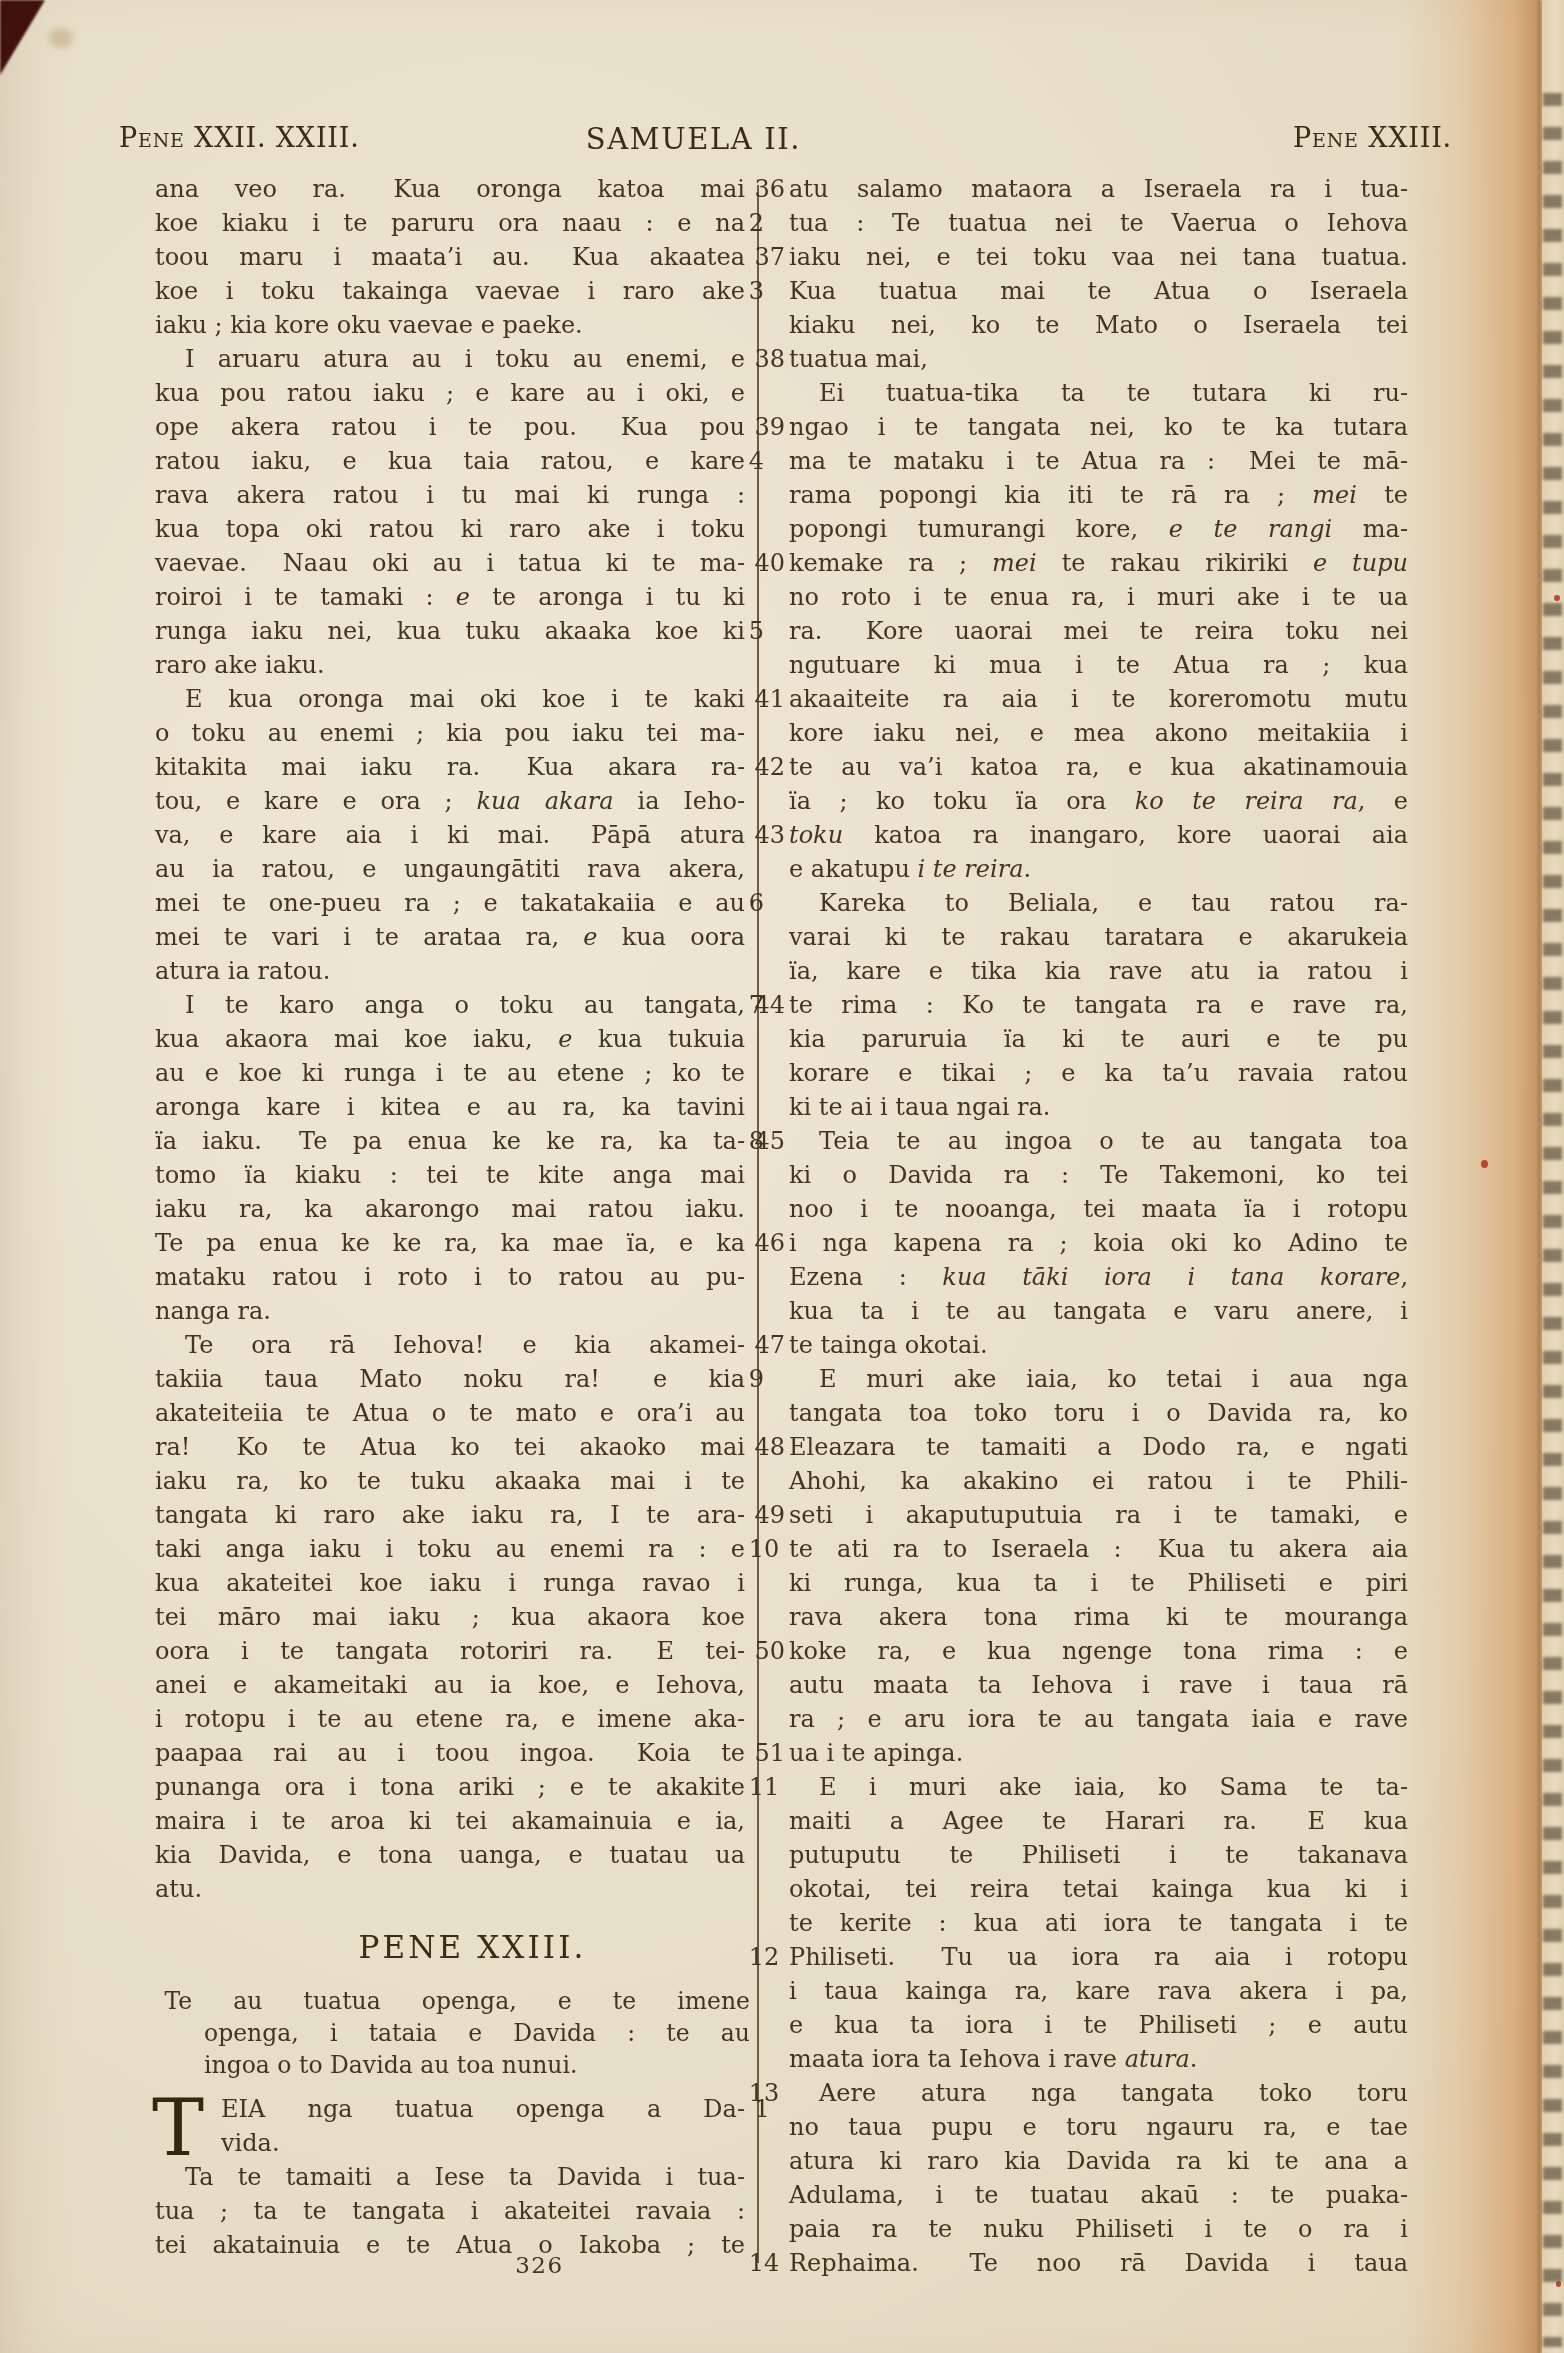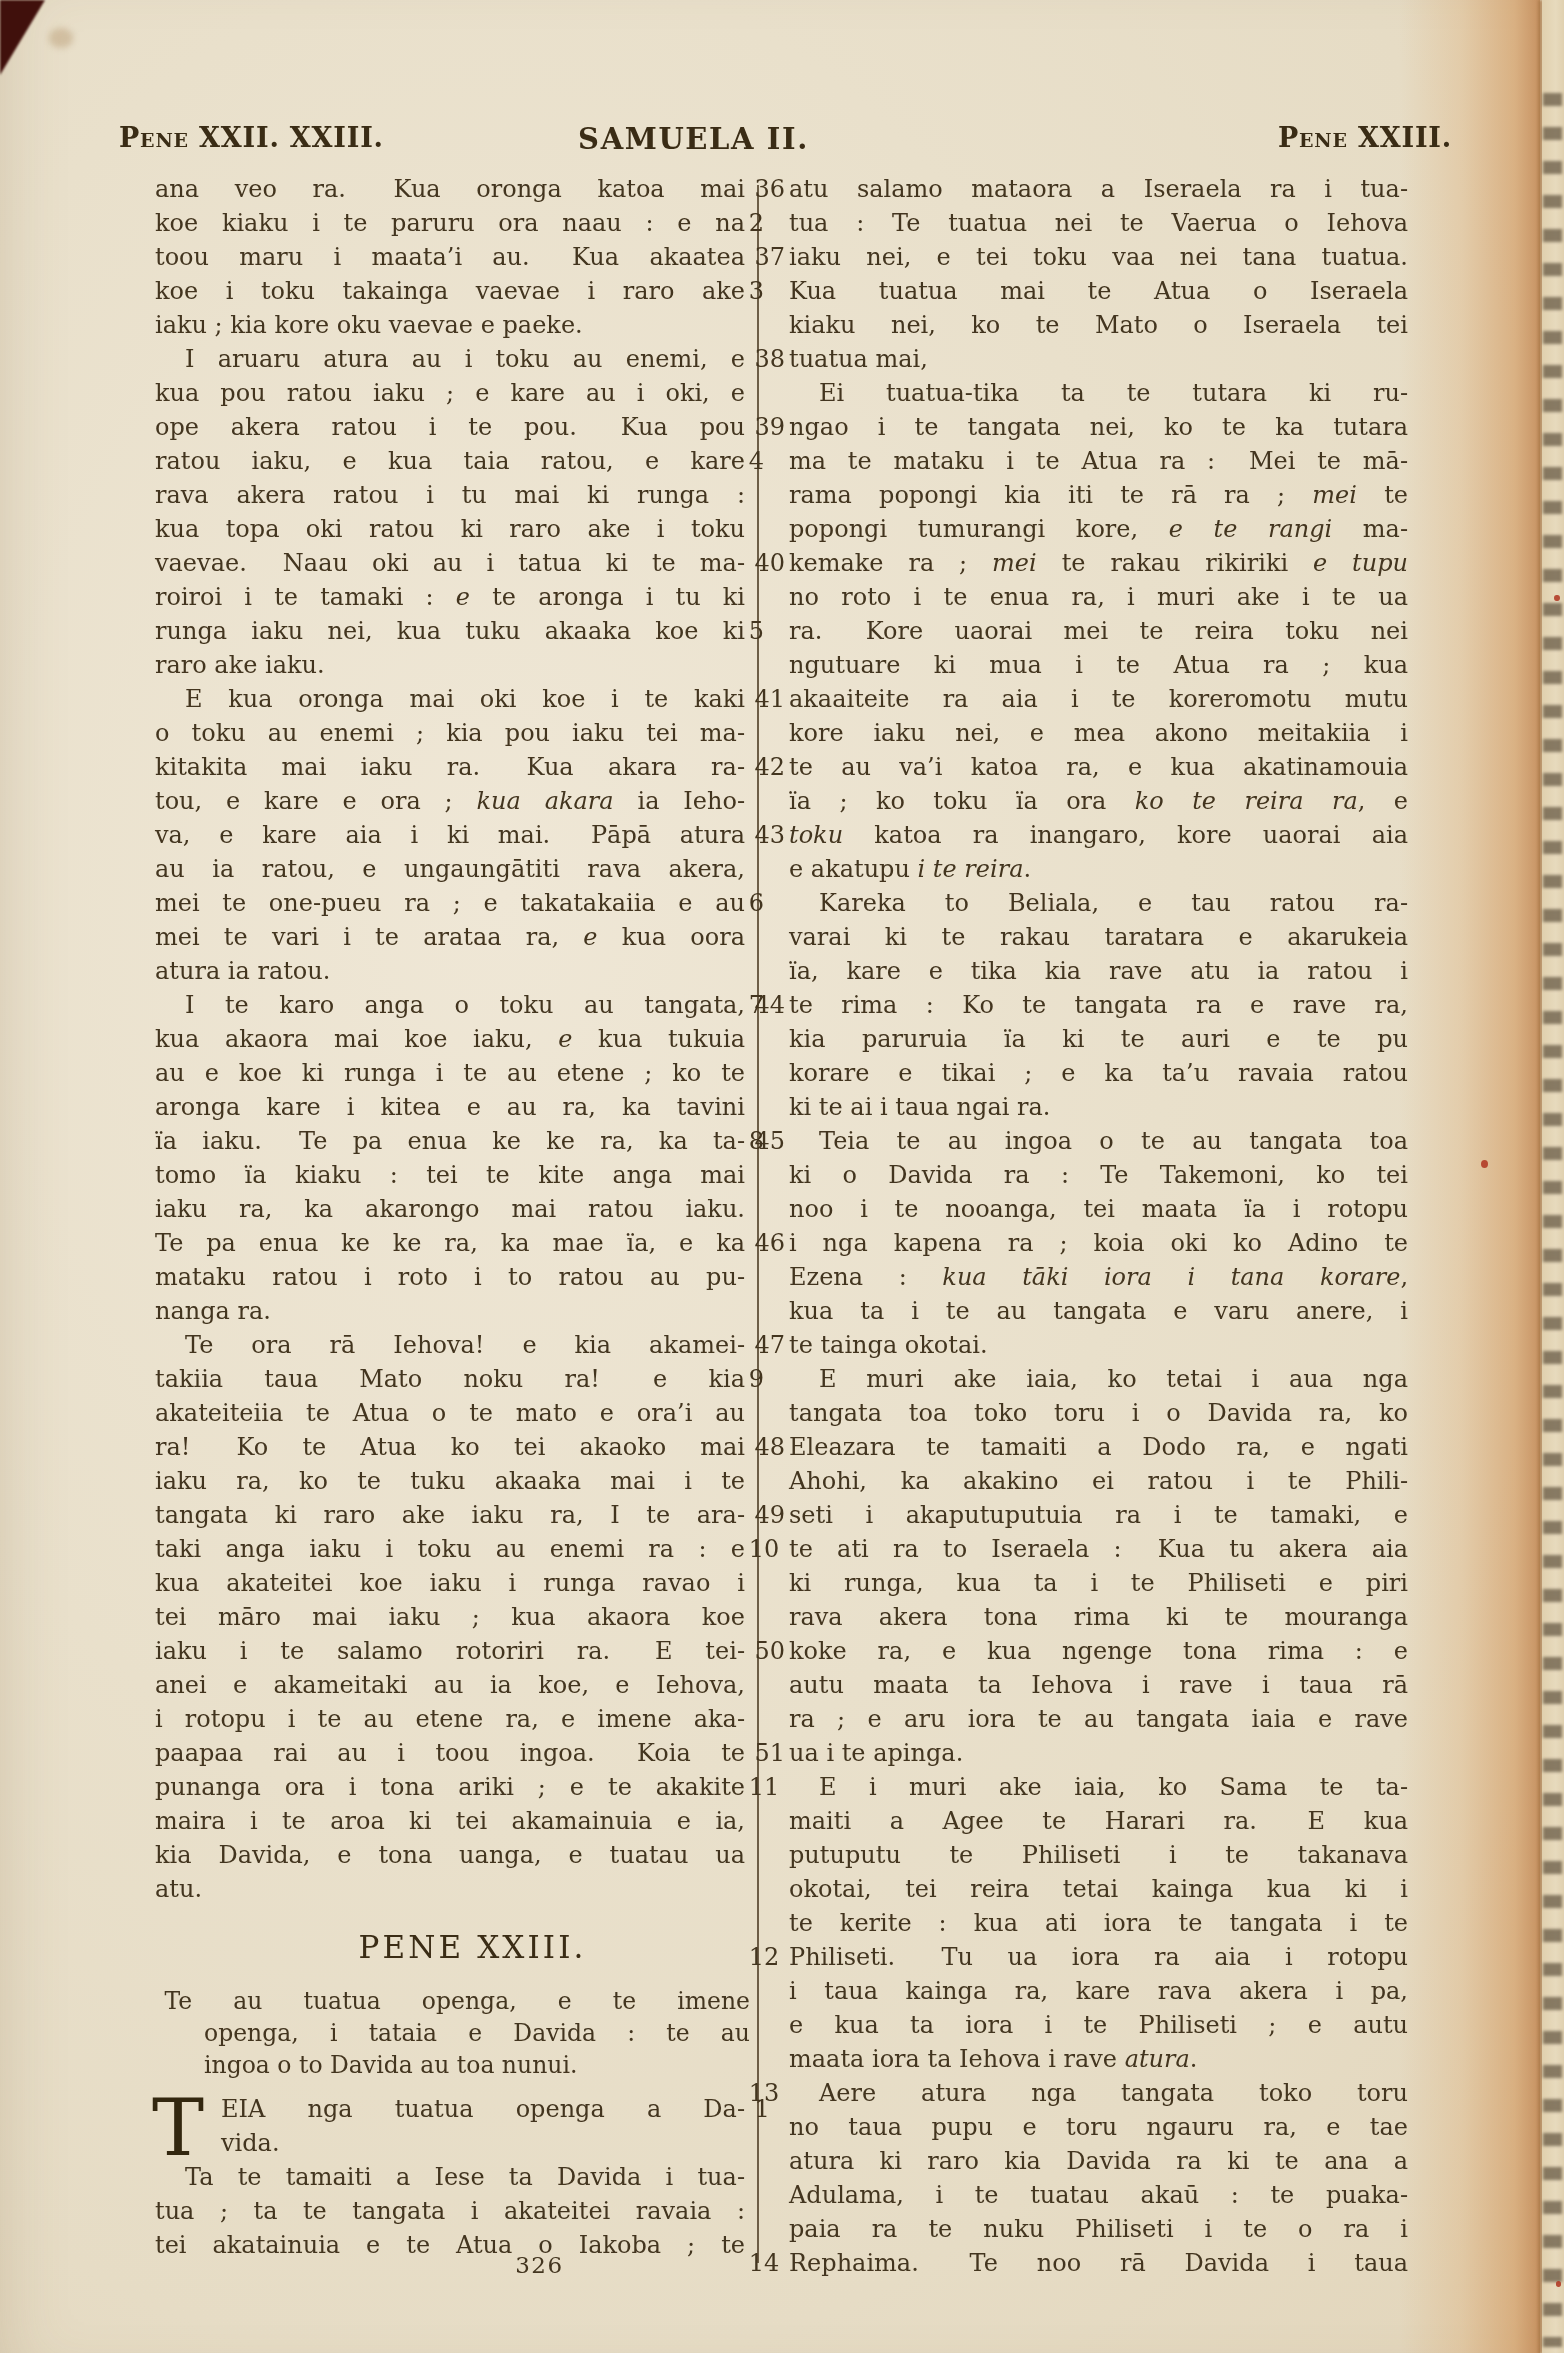--- a/index.html
+++ b/index.html
@@ -43,21 +43,21 @@
     filter:blur(0.8px);
   }
   .stain{
     position:absolute;left:49px;top:28px;width:23.5px;height:20.3px;border-radius:50%;
     background:rgba(160,120,70,.30);filter:blur(3.1px);
   }
   .speck{position:absolute;width:7px;height:7.8px;border-radius:50%;
     background:var(--red,#b03420);filter:blur(0.5px);opacity:.85;}
 
   
-  .header{position:absolute;top:122px;left:0;width:1565px;height:41px;color:#3a2c15;font-weight:bold;}
+  .header{position:absolute;top:122px;left:0;width:1565px;height:41px;color:#3a2c15;}
   .h-left{position:absolute;left:119px;font-variant-caps:small-caps;font-size:27px;letter-spacing:0.8px;}
   .h-center{position:absolute;left:548px;width:291px;text-align:center;font-size:29px;letter-spacing:1.6px;}
   .h-right{position:absolute;left:1158px;width:294px;text-align:right;font-variant-caps:small-caps;font-size:27px;letter-spacing:0.8px;}
 
   
   .col{position:absolute;top:172px;font-size:24px;}
   .col-left{left:119px;width:635px;margin-left:36px;}
   .col-right{left:744px;width:664px;}
   .divider{position:absolute;left:757px;top:185px;width:1.6px;height:2078px;background:#57462f;opacity:.85;}
 
@@ -278,21 +278,21 @@
         </div>
         <div class="line ">
           <span class="txt">kua akateitei koe iaku i runga ravao i</span>
           <span class="vnum lnum"></span>
         </div>
         <div class="line ">
           <span class="txt">tei māro mai iaku ; kua akaora koe</span>
           <span class="vnum lnum"></span>
         </div>
         <div class="line ">
-          <span class="txt">iaku i te salamo rotoriri ra.  E tei-</span>
+          <span class="txt">oora i te tangata rotoriri ra.  E tei-</span>
           <span class="vnum lnum">50</span>
         </div>
         <div class="line ">
           <span class="txt">anei e akameitaki au ia koe, e Iehova,</span>
           <span class="vnum lnum"></span>
         </div>
         <div class="line ">
           <span class="txt">i rotopu i te au etene ra, e imene aka-</span>
           <span class="vnum lnum"></span>
         </div>

